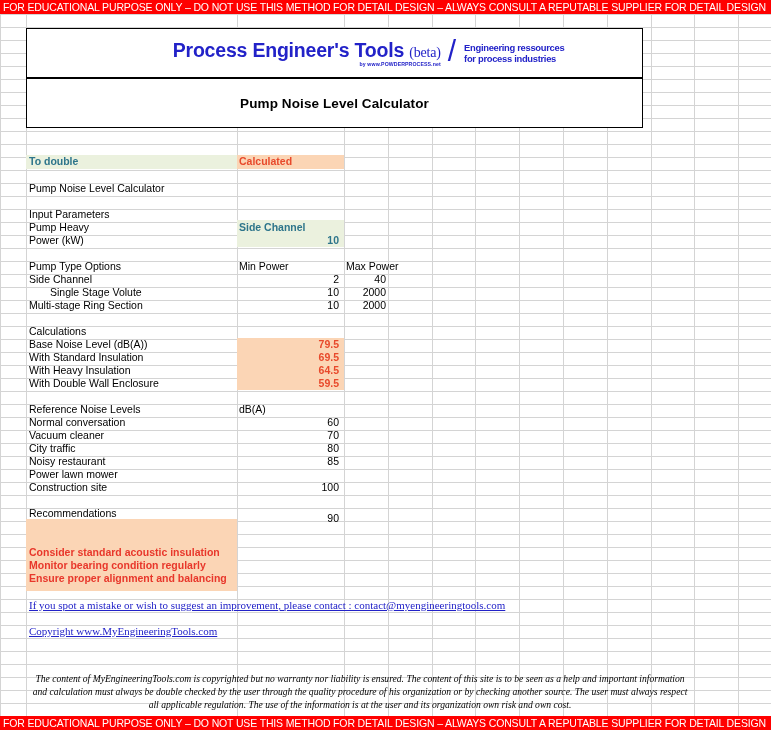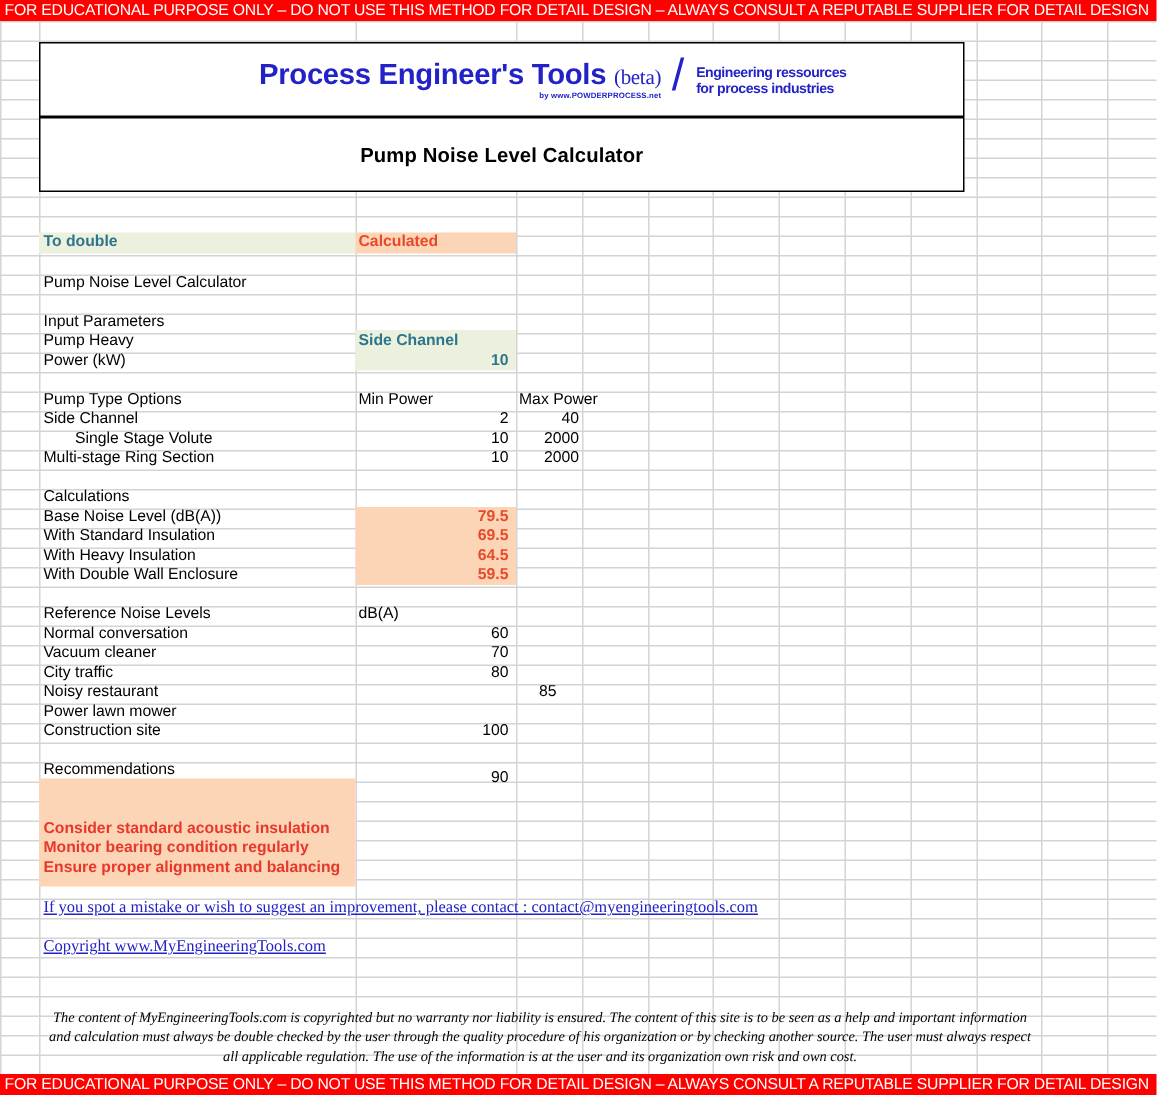--- a/index.html
+++ b/index.html
@@ -343,21 +343,21 @@
 <div class="cell t-plain" style="left:29px; top:416px;">Normal conversation</div>
 <div class="cell t-plain right" style="left:239px; top:416px; width:100px;">60</div>
 
 <div class="cell t-plain" style="left:29px; top:429px;">Vacuum cleaner</div>
 <div class="cell t-plain right" style="left:239px; top:429px; width:100px;">70</div>
 
 <div class="cell t-plain" style="left:29px; top:442px;">City traffic</div>
 <div class="cell t-plain right" style="left:239px; top:442px; width:100px;">80</div>
 
 <div class="cell t-plain" style="left:29px; top:455px;">Noisy restaurant</div>
-<div class="cell t-plain right" style="left:239px; top:455px; width:100px;padding-left:32px;">85</div>
+<div class="cell t-plain right" style="left:239px; top:455px; width:100px;">85</div>
 
 <div class="cell t-plain" style="left:29px; top:468px;">Power lawn mower</div>
 <div class="cell t-plain right" style="left:239px; top:468px; width:100px;margin-top:44px;">90</div>
 
 <div class="cell t-plain" style="left:29px; top:481px;">Construction site</div>
 <div class="cell t-plain right" style="left:239px; top:481px; width:100px;">100</div>
 
 <div class="cell t-plain" style="left:29px; top:507px;">Recommendations</div>
 
 <div class="cell t-redb" style="left:29px; top:546px;">Consider standard acoustic insulation</div>

